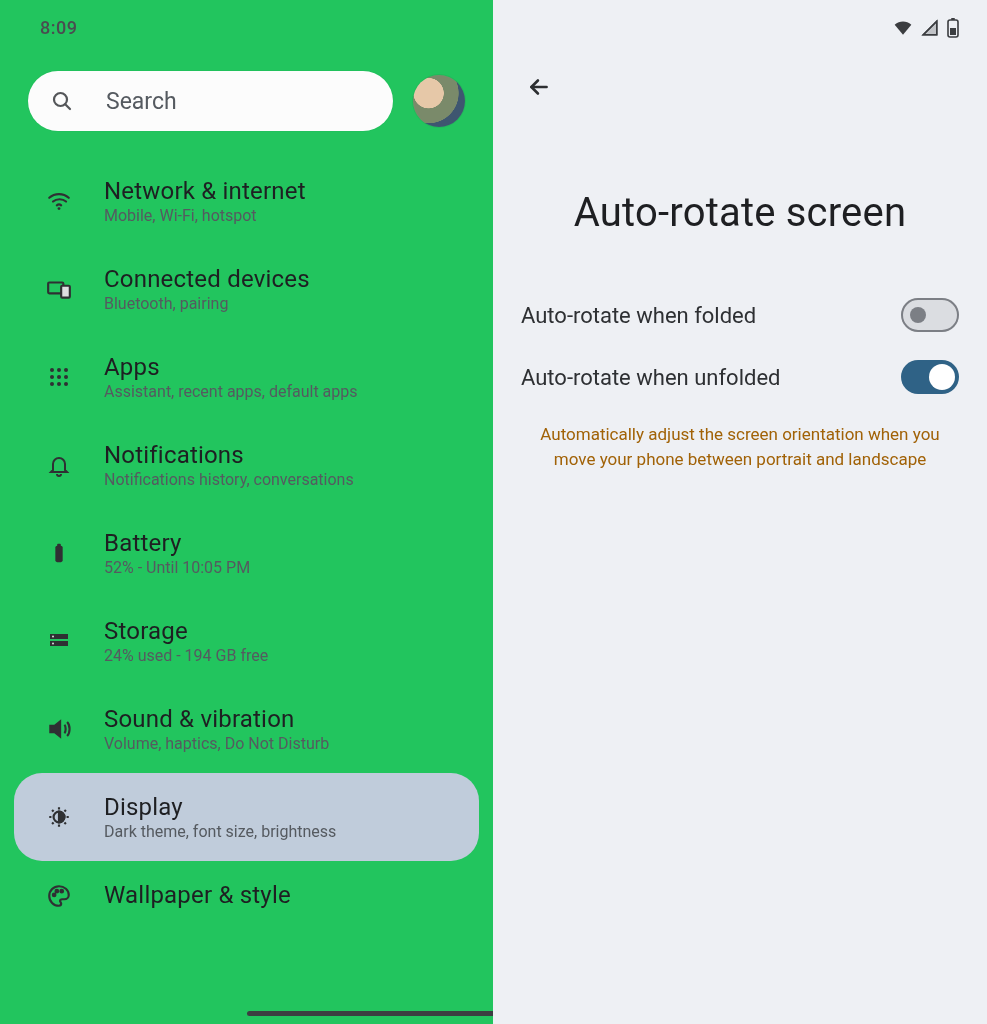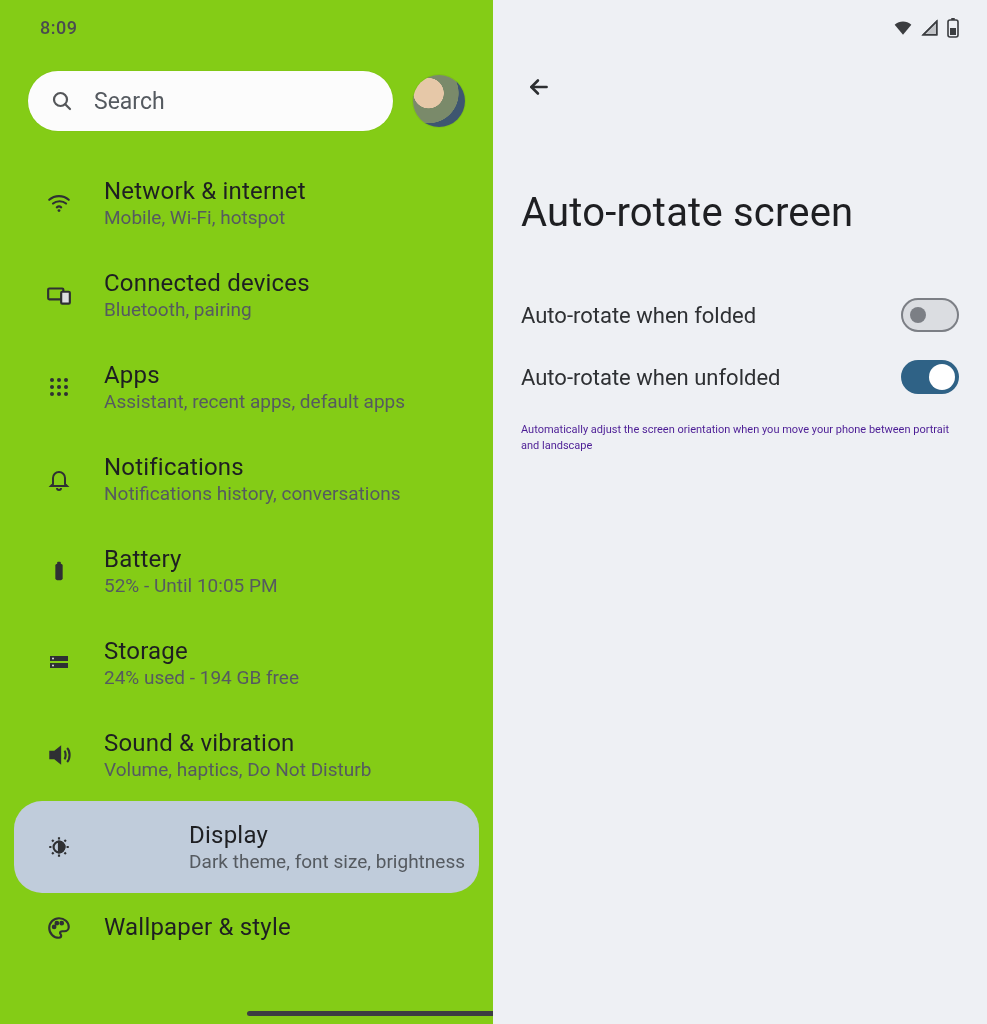--- a/index.html
+++ b/index.html
@@ -3,21 +3,21 @@
 <meta charset="utf-8">
 <style>
   * { box-sizing: border-box; margin: 0; padding: 0; }
   html, body { width: 987px; height: 1024px; overflow: hidden; font-family: Roboto, "Segoe UI", Arial, sans-serif; }
   body { display: flex; background: #eef0f4; color: #1f1f1f; }
 
   
   .left {
     width: 493px;
     height: 1024px;
-    background: #84cc16;
+    background: #22c55e;
     position: relative;
     display: flex;
     flex-direction: column;
   }
   .statusbar-left {
     height: 55px;
     display: flex;
     align-items: center;
     padding: 0 40px;
   }
@@ -30,59 +30,59 @@
     gap: 20px;
   }
   .search-pill {
     flex: 1;
     height: 60px;
     background: #fcfcfc;
     border-radius: 30px;
     display: flex;
     align-items: center;
     padding: 0 22px;
-    gap: 20px;
+    gap: 32px;
     box-shadow: 0 0 0 1px rgba(0,0,0,0.02);
   }
   .search-pill .placeholder { font-size: 23px; color: #555a60; }
   .avatar {
     width: 52px; height: 52px; border-radius: 50%;
     background: radial-gradient(circle at 30% 35%, #e6c8a8 0 30%, #7a8a6a 31% 60%, #3e5670 61% 100%);
     flex: 0 0 auto;
     box-shadow: 0 0 0 1px rgba(0,0,0,.05);
   }
   .settings-list { flex:1; overflow: hidden; padding: 18px 14px 0 14px; }
   .item {
     display: flex;
     align-items: center;
     gap: 30px;
     padding: 20px 14px 20px 30px;
     border-radius: 28px;
   }
-  .item.selected { background: #c0ccdb; justify-content: space-between; }
+  .item.selected { background: #c0ccdb; }
   .item .icon-slot { width: 30px; display:flex; justify-content:center; color:#333; }
   .item .texts { display:flex; flex-direction: column; gap:1px; }
   .item .title { font-size: 24px; color:#1e1f22; font-weight: 400; letter-spacing: .2px; }
-  .item .subtitle { font-size: 19px; color:#555a60; }
+  .item .subtitle { font-size: 16px; color:#555a60; }
 
   .navhandle {
     position: absolute;
     bottom: 8px; left: 50%; transform: translateX(0);
     width: 260px; height: 5px;
     background:#3c3e41;
     border-radius: 3px;
   }
 
   
   .right {
     flex: 1;
     height: 1024px;
     background:#eef0f4;
     position: relative;
-    display: flex; flex-direction: column;
+    display: flex; flex-direction: column; text-align: center;
   }
   .statusbar-right {
     height:55px; display:flex; align-items:center; justify-content:flex-end;
     gap:8px; padding:0 28px; color:#3b3d40;
   }
   .back-row { padding: 10px 24px 0 24px; }
   .back-btn { width:44px; height:44px; display:flex; align-items:center; justify-content:center; border-radius:22px; color:#2c2e31; }
   .detail-body { padding: 80px 28px 0 28px; }
   .page-title { font-size: 40px; font-weight: 400; letter-spacing:.2px; color:#1e1f22; margin-bottom: 48px; }
   .toggle-row {
@@ -96,21 +96,21 @@
   }
   .switch .thumb {
     position:absolute; top:50%; transform:translateY(-50%);
     border-radius:50%;
   }
   .switch.off { background:#dbdde1; box-shadow: inset 0 0 0 2px #7c7f85; }
   .switch.off .thumb { left:9px; width:16px; height:16px; background:#7c7f85; }
   .switch.on  { background:#2f6286; }
   .switch.on  .thumb { right:4px; width:26px; height:26px; background:#ffffff; }
   .helper {
-    font-size:11px; color:#4c1d95; line-height:1.45;
+    font-size:17px; color:#a16207; line-height:1.45;
     padding-top: 14px;
     max-width: 440px;
   }
 
   svg { display:block; }
 </style>
 </head>
 <body>
 
 <div class="left">

